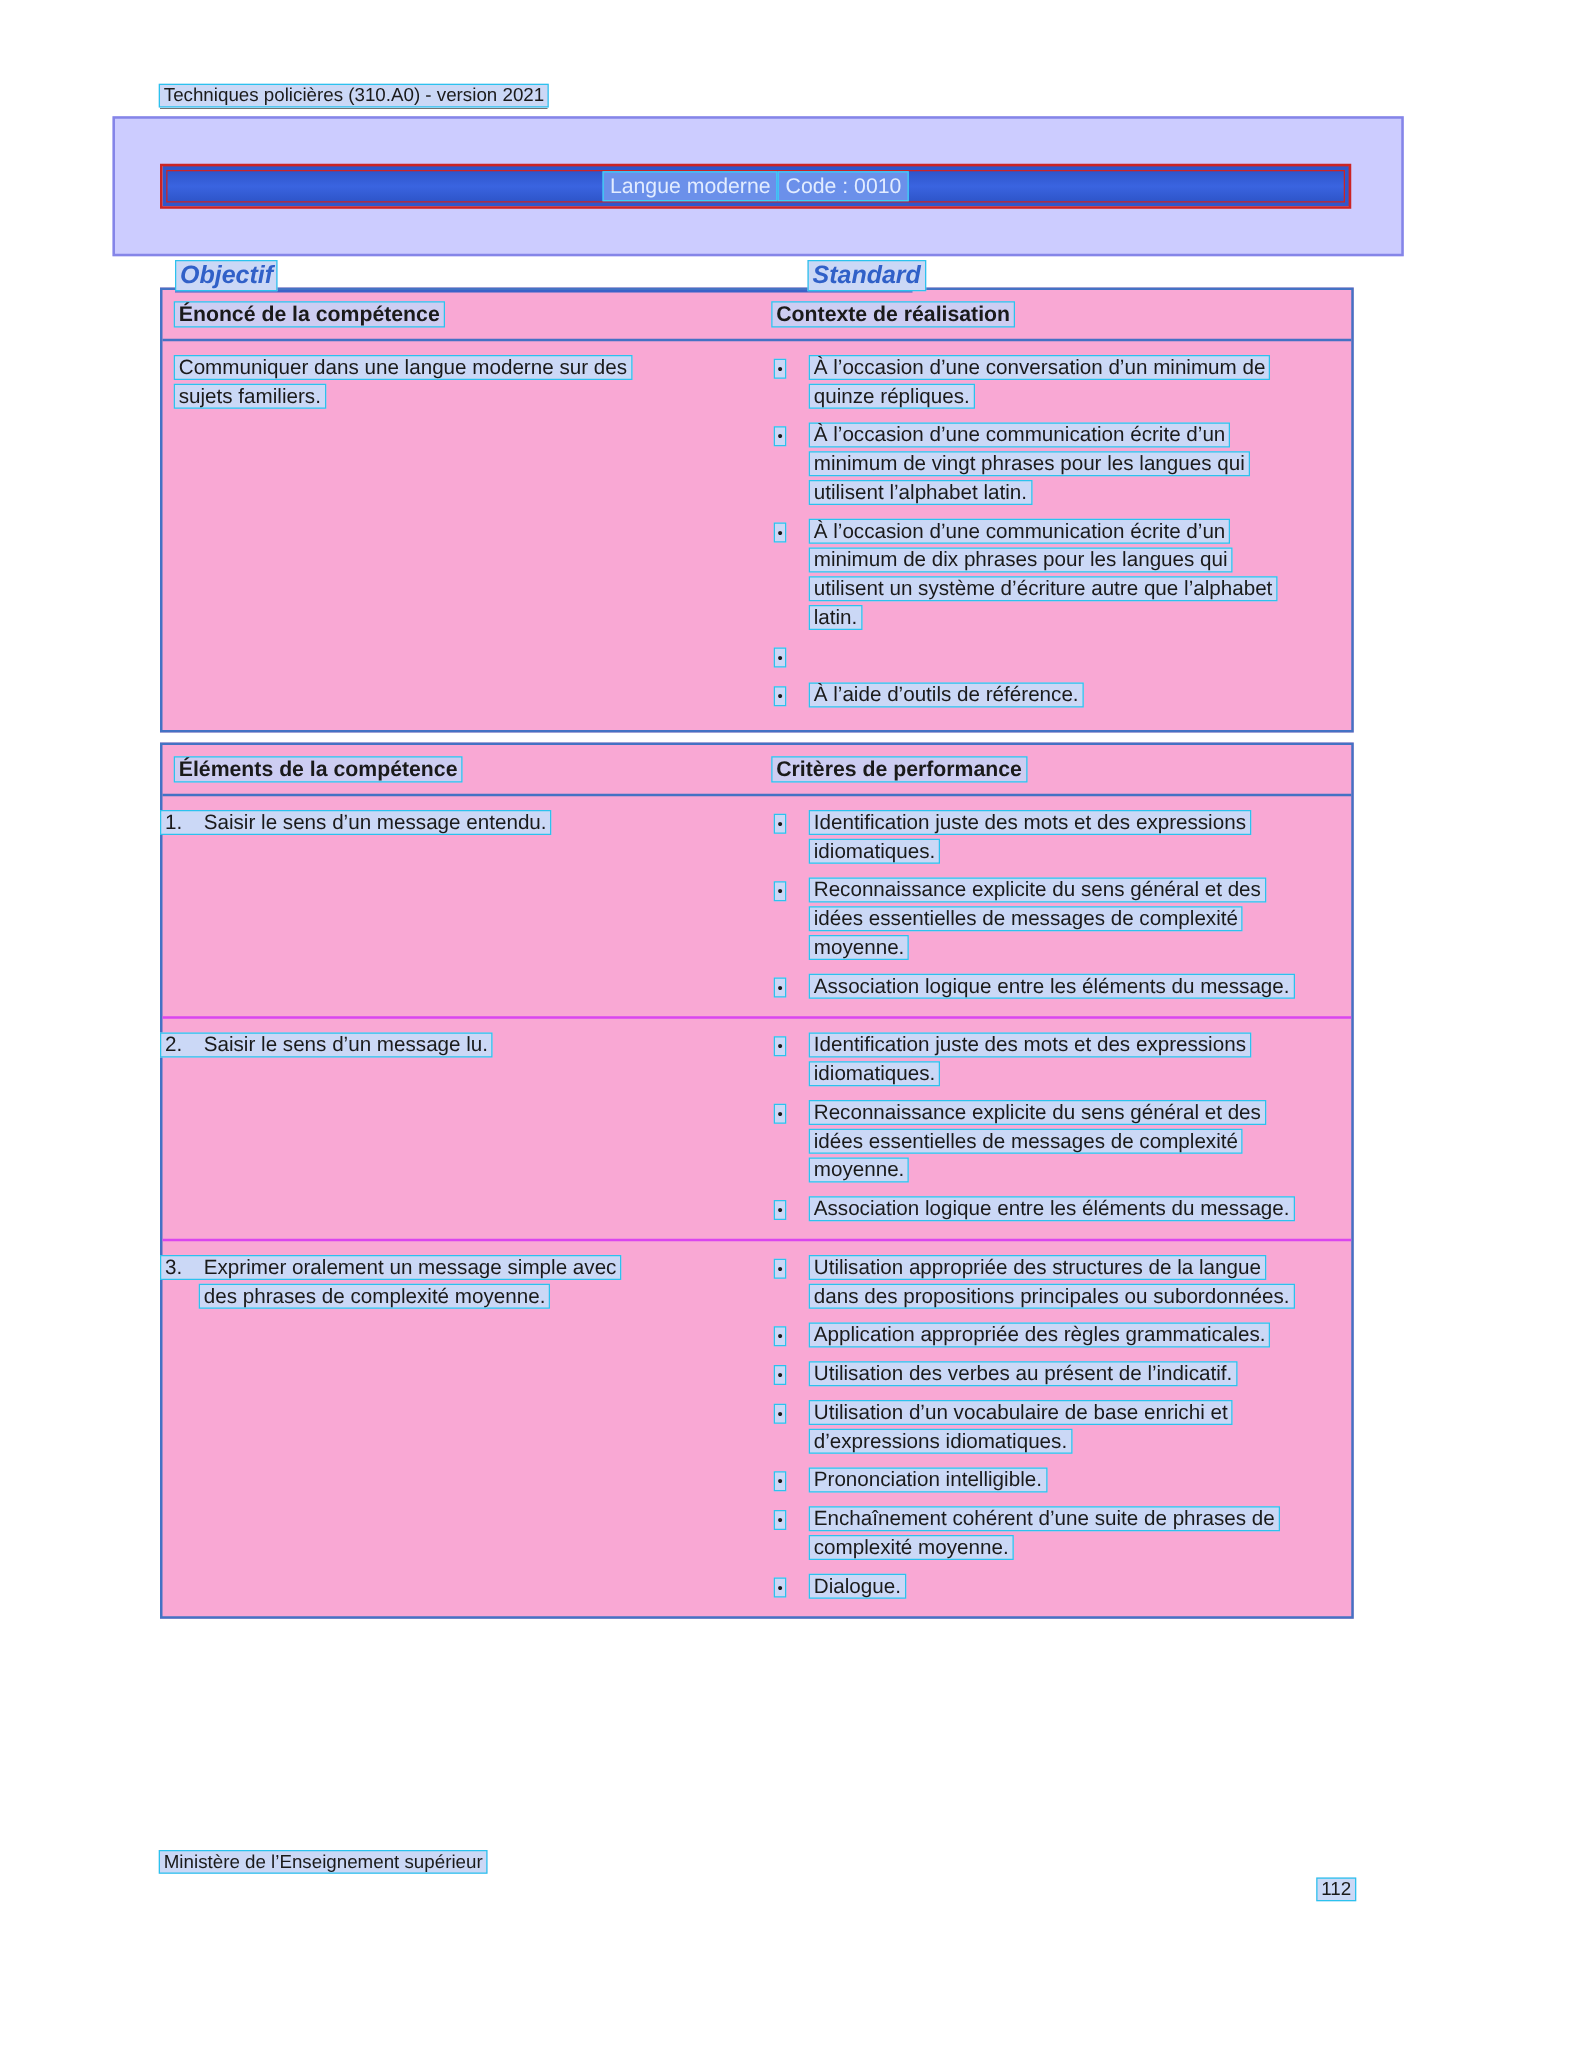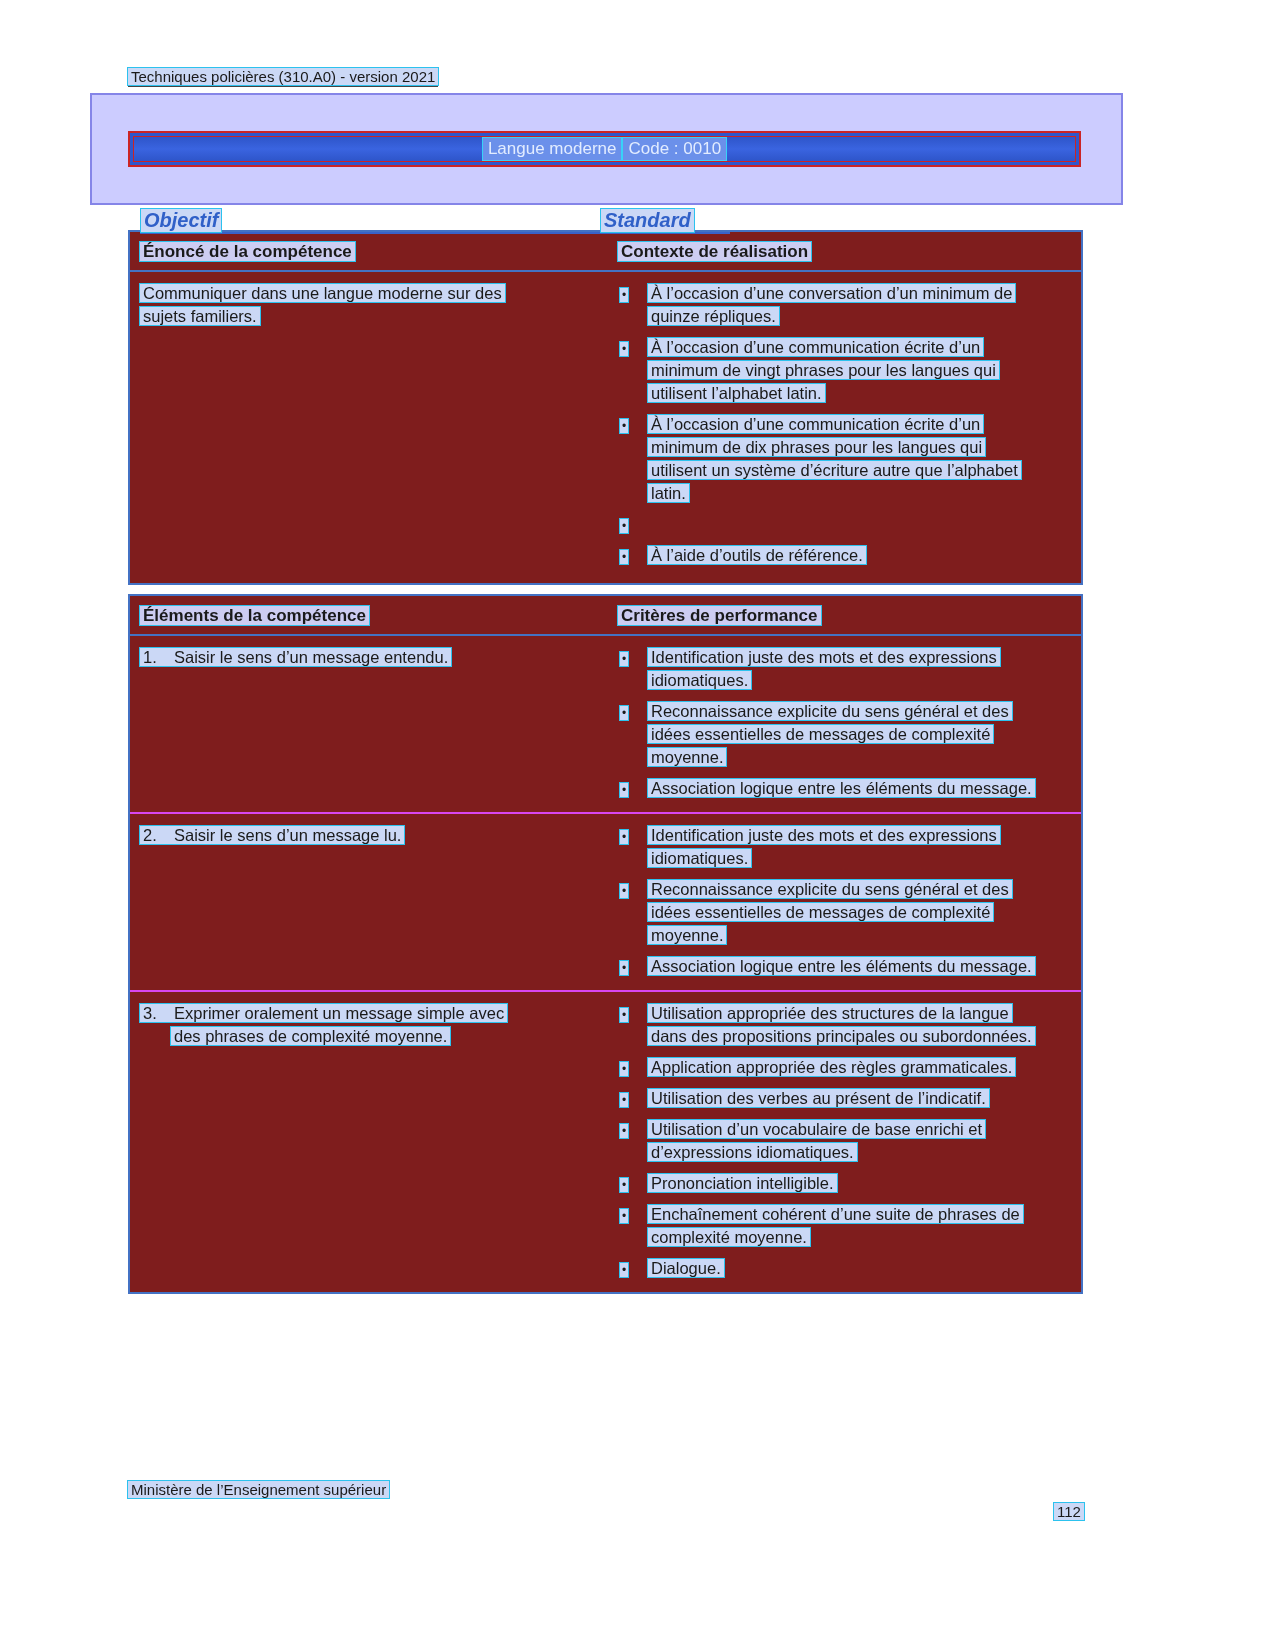--- a/index.html
+++ b/index.html
@@ -36,41 +36,41 @@
   .hl-banner {
     background:#6b90ea; border:1px solid #38d2f8; color:#e2ecff; padding:1px 5px;
   }
   .headings {
     position:absolute; left:140px; top:184px; width:590px; height:26px;
     border-bottom:2px solid #3a62c8; z-index:2; font-size:20px; font-weight:bold;
     font-style:italic; color:#3060c8;margin-top:24px;
   }
   .headings .hd { position:absolute; top:0; }
   .hd-objectif { left:0; }
-  .hd-standard { left:460px;text-align:center; }
+  .hd-standard { left:506px;text-align:center; }
 
   
   .tbl {
     position:absolute; left:128px; width:955px;
-    border:2px solid #4472c4; background:#7f1d1d;
+    border:2px solid #4472c4; background:#f9a8d4;
     font-size:16.5px; line-height:23px;
   }
   .tbl1 { top:230px; }
   .tbl2 { top:594px; }
   .thead { display:flex; border-bottom:2px solid #4472c4; padding:8px 0 7px 9px; }
   .thead .hcell-l { flex:0 0 478px; }
   .thead .hcell-r { flex:1; }
   .th { font-weight:bold; font-size:17px; background:#cdcdf2; }
   .trow { display:flex; align-items:flex-start; }
   .trow + .trow { border-top:2px solid #d946ef; }
   .cell-l { flex:0 0 487px; padding:10px 12px 10px 9px; }
   .cell-r { flex:1; padding:10px 14px 12px 0; }
   .row-t1 { min-height:311px; }
   .ltext { max-width:372px; }
-  .ltext.numbered { padding-left:31px; text-indent:-31px; }
+  .ltext.numbered { padding-left:20px; text-indent:-31px; }
   .num { display:inline-block; width:31px; text-indent:0; }
   .bullets { display:flex; flex-direction:column; gap:8px; }
   .bullet { display:flex; align-items:flex-start; }
   .dot-col { flex:0 0 30px; padding-left:2px; }
   .dot { font-size:12px; line-height:20px; padding:0 2px; }
   .btext { max-width:392px; }
 
   .doc-footer { position:absolute; left:127px; top:1481px; font-size:15px; }
   .page-num { position:absolute; left:1053px; top:1503px; font-size:15px; }
 </style>

